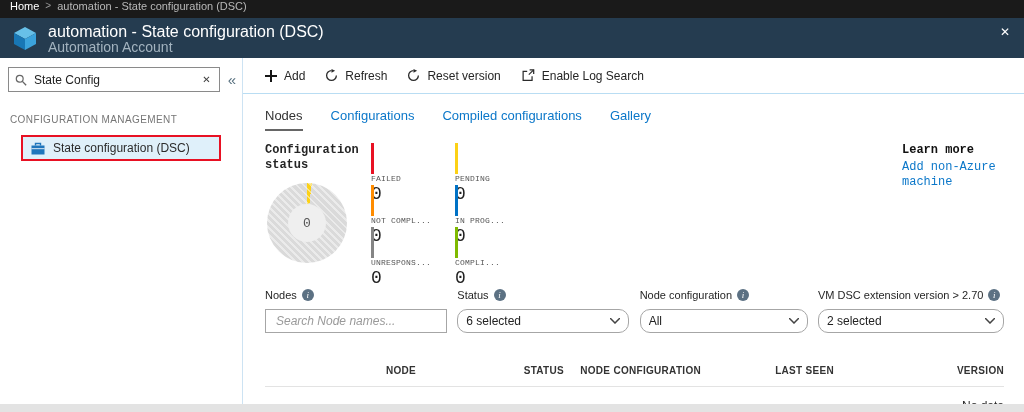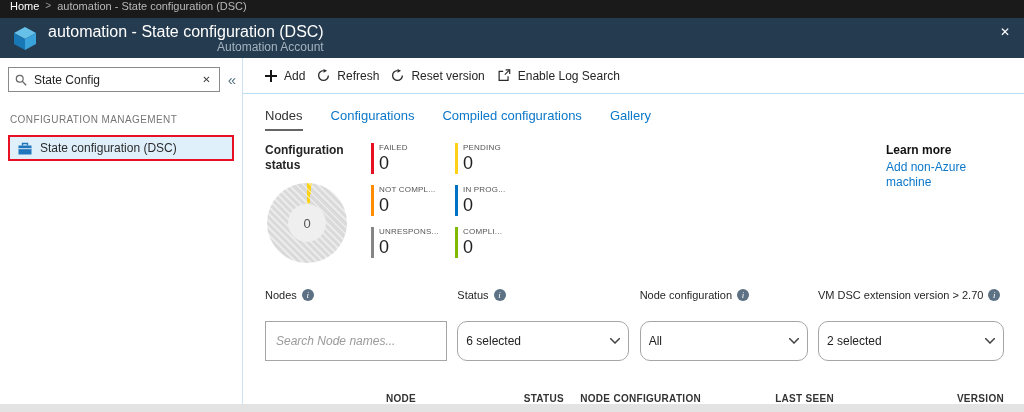--- a/index.html
+++ b/index.html
@@ -14,71 +14,71 @@
   
   .crumbbar { height:18px; background:#1a1a1a; display:flex; padding:0 10px; font-size:11px; gap:6px; flex:none; }
   .crumb-home { color:#ffffff; cursor:pointer; }
   .crumb-sep { color:#9a9a9a; font-size:10px; }
   .crumb-current { color:#b8b8b8; }
 
   
   .blade-header { height:40px; background:var(--header_bg); display:flex; align-items:center; padding:0 12px; position:relative; flex:none; }
   .cube { margin-right:10px; display:flex; }
   .blade-title { color:#ffffff; font-size:16px; line-height:18px; }
-  .blade-subtitle { color:#a3b3bf; font-size:12px; line-height:12px;text-align:right; }
+  .blade-subtitle { color:#a3b3bf; font-size:14px; line-height:12px; }
   .close-btn { position:absolute; right:14px; top:7px; color:#ffffff; font-size:12px; cursor:pointer; }
 
   .body-wrap { flex:1; display:flex; min-height:0; }
 
   
   .sidebar { width:243px; flex:none; border-right:1px solid #cde3f3; background:#fff; }
   .search-row { display:flex; align-items:center; padding:9px 6px 0 8px; }
   .searchbox { flex:1; display:flex; align-items:center; border:1px solid #8a8a8a; height:25px; padding:0 6px; gap:5px; background:#fff; }
   .searchbox input { border:none; outline:none; flex:1; min-width:0; font-size:12px; color:#222; font-family:inherit; background:transparent; }
   .clear-x { font-size:10px; color:#404040; cursor:pointer; padding:0 2px; }
   .collapse { margin-left:8px; color:#57707f; font-size:15px; cursor:pointer; line-height:1; }
   .section-label { padding:22px 10px 10px; font-size:10px; color:#767676; letter-spacing:.4px; }
-  .side-item { margin:0 8px; border:2px solid var(--highlight_border); background:var(--highlight_bg); height:26px; display:flex; align-items:center; padding:0 8px; font-size:12px; color:#2b2b2b; cursor:pointer; gap:8px; }
+  .side-item { margin:0 21px; border:2px solid var(--highlight_border); background:var(--highlight_bg); height:26px; display:flex; align-items:center; padding:0 8px; font-size:12px; color:#2b2b2b; cursor:pointer; gap:8px; }
 
   
   .content { flex:1; display:flex; flex-direction:column; min-width:0; background:#fff; }
-  .toolbar { display:flex; align-items:center; gap:12px; padding-left:22px; height:36px; border-bottom:1px solid #b9ddf3; flex:none; }
+  .toolbar { display:flex; align-items:center; gap:20px; padding-left:22px; height:36px; border-bottom:1px solid #b9ddf3; flex:none; }
   .tb-btn { display:flex; align-items:center; gap:7px; font-size:12px; color:#262626; cursor:pointer; }
 
   .tabs { display:flex; gap:28px; padding:14px 0 0 22px; font-size:13px; flex:none; }
   .tab { padding-bottom:6px; cursor:pointer; color:var(--accent); border-bottom:2px solid transparent; }
   .tab.active { color:#333; border-bottom:2px solid #666; }
 
   
-  .status-row { display:flex; padding:12px 20px 0 22px; flex:none; align-items:flex-start; }
+  .status-row { display:flex; padding:12px 4px 0 22px; flex:none; align-items:flex-start;font-family:Liberation Mono, monospace; }
   .status-left { width:106px; flex:none; }
   .status-title { font-size:12px; font-weight:bold; color:#252525; line-height:15px; width:90px; }
   .donut-wrap { margin-top:10px; margin-left:2px; width:80px; height:80px; position:relative; }
   .donut { width:80px; height:80px; border-radius:50%;
     background:
       repeating-linear-gradient(45deg, rgba(255,255,255,.45) 0 2px, rgba(255,255,255,0) 2px 5px),
       conic-gradient(var(--pending_yellow) 0deg 7deg, #dadada 7deg 360deg); }
   .donut-hole { position:absolute; inset:21px; border-radius:50%; background:#efefef; display:flex; align-items:center; justify-content:center; font-size:13px; color:#555; }
 
   .tiles { display:grid; grid-template-columns:84px 84px; grid-auto-rows:42px; flex:none; }
-  .tile { display:flex; }
+  .tile { display:flex;flex-direction:column; }
   .tile-bar { width:3px; height:31px; margin-right:5px; flex:none; }
   .tile-label { font-size:8px; color:#555; letter-spacing:.2px; white-space:nowrap; }
   .tile-value { font-size:18px; color:#1f1f1f; line-height:20px; margin-top:1px; }
 
   .learn { margin-left:auto; width:118px; font-size:12px; line-height:15px; }
   .learn-more { font-weight:bold; color:#111; }
   .add-link { color:var(--accent); margin-top:2px; display:block; cursor:pointer; width:100px; }
 
   
   .filters { display:flex; justify-content:space-between; padding:20px 20px 0 22px; flex:none; }
   .f-nodes { width:182px; } .f-status { width:172px; } .f-config { width:168px; } .f-version { width:186px; }
   .flabel { font-size:11px; color:#262626; display:flex; align-items:center; gap:5px; white-space:nowrap; }
   .info-i { width:12px; height:12px; border-radius:50%; background:#5c7183; color:#fff; font-size:9px; font-style:italic; display:inline-flex; align-items:center; justify-content:center; font-family:"Liberation Serif", serif; cursor:pointer; flex:none; }
-  .control { margin-top:20px; height:40px; border:1px solid #a6a6a6; display:flex; align-items:center; padding:0 8px; font-size:12px; color:#222; background:#fff; }
+  .control { margin-top:8px; height:24px; border:1px solid #a6a6a6; display:flex; align-items:center; padding:0 8px; font-size:12px; color:#222; background:#fff; }
   .control input { border:none; outline:none; width:100%; font-size:12px; font-family:inherit; }
   .control input::placeholder { color:#9a9a9a; font-style:italic; }
   .select { justify-content:space-between; cursor:pointer;border-radius:10px; }
 
   
   .grid-table { margin-top:32px; padding:0 20px 4px 22px; flex:none;text-align:right; }
   .thead { display:grid; grid-template-columns:141px 148px 137px 133px 1fr; padding:0 0 10px 10px; font-size:10px; font-weight:bold; color:#333; letter-spacing:.3px; border-bottom:1px solid #e3e3e3; }
   .nodata { padding:12px 0 0 10px; font-size:12px; color:#2b2b2b; }
 
   .bottom-strip { height:8px; background:#e3e3e3; flex:none; }

